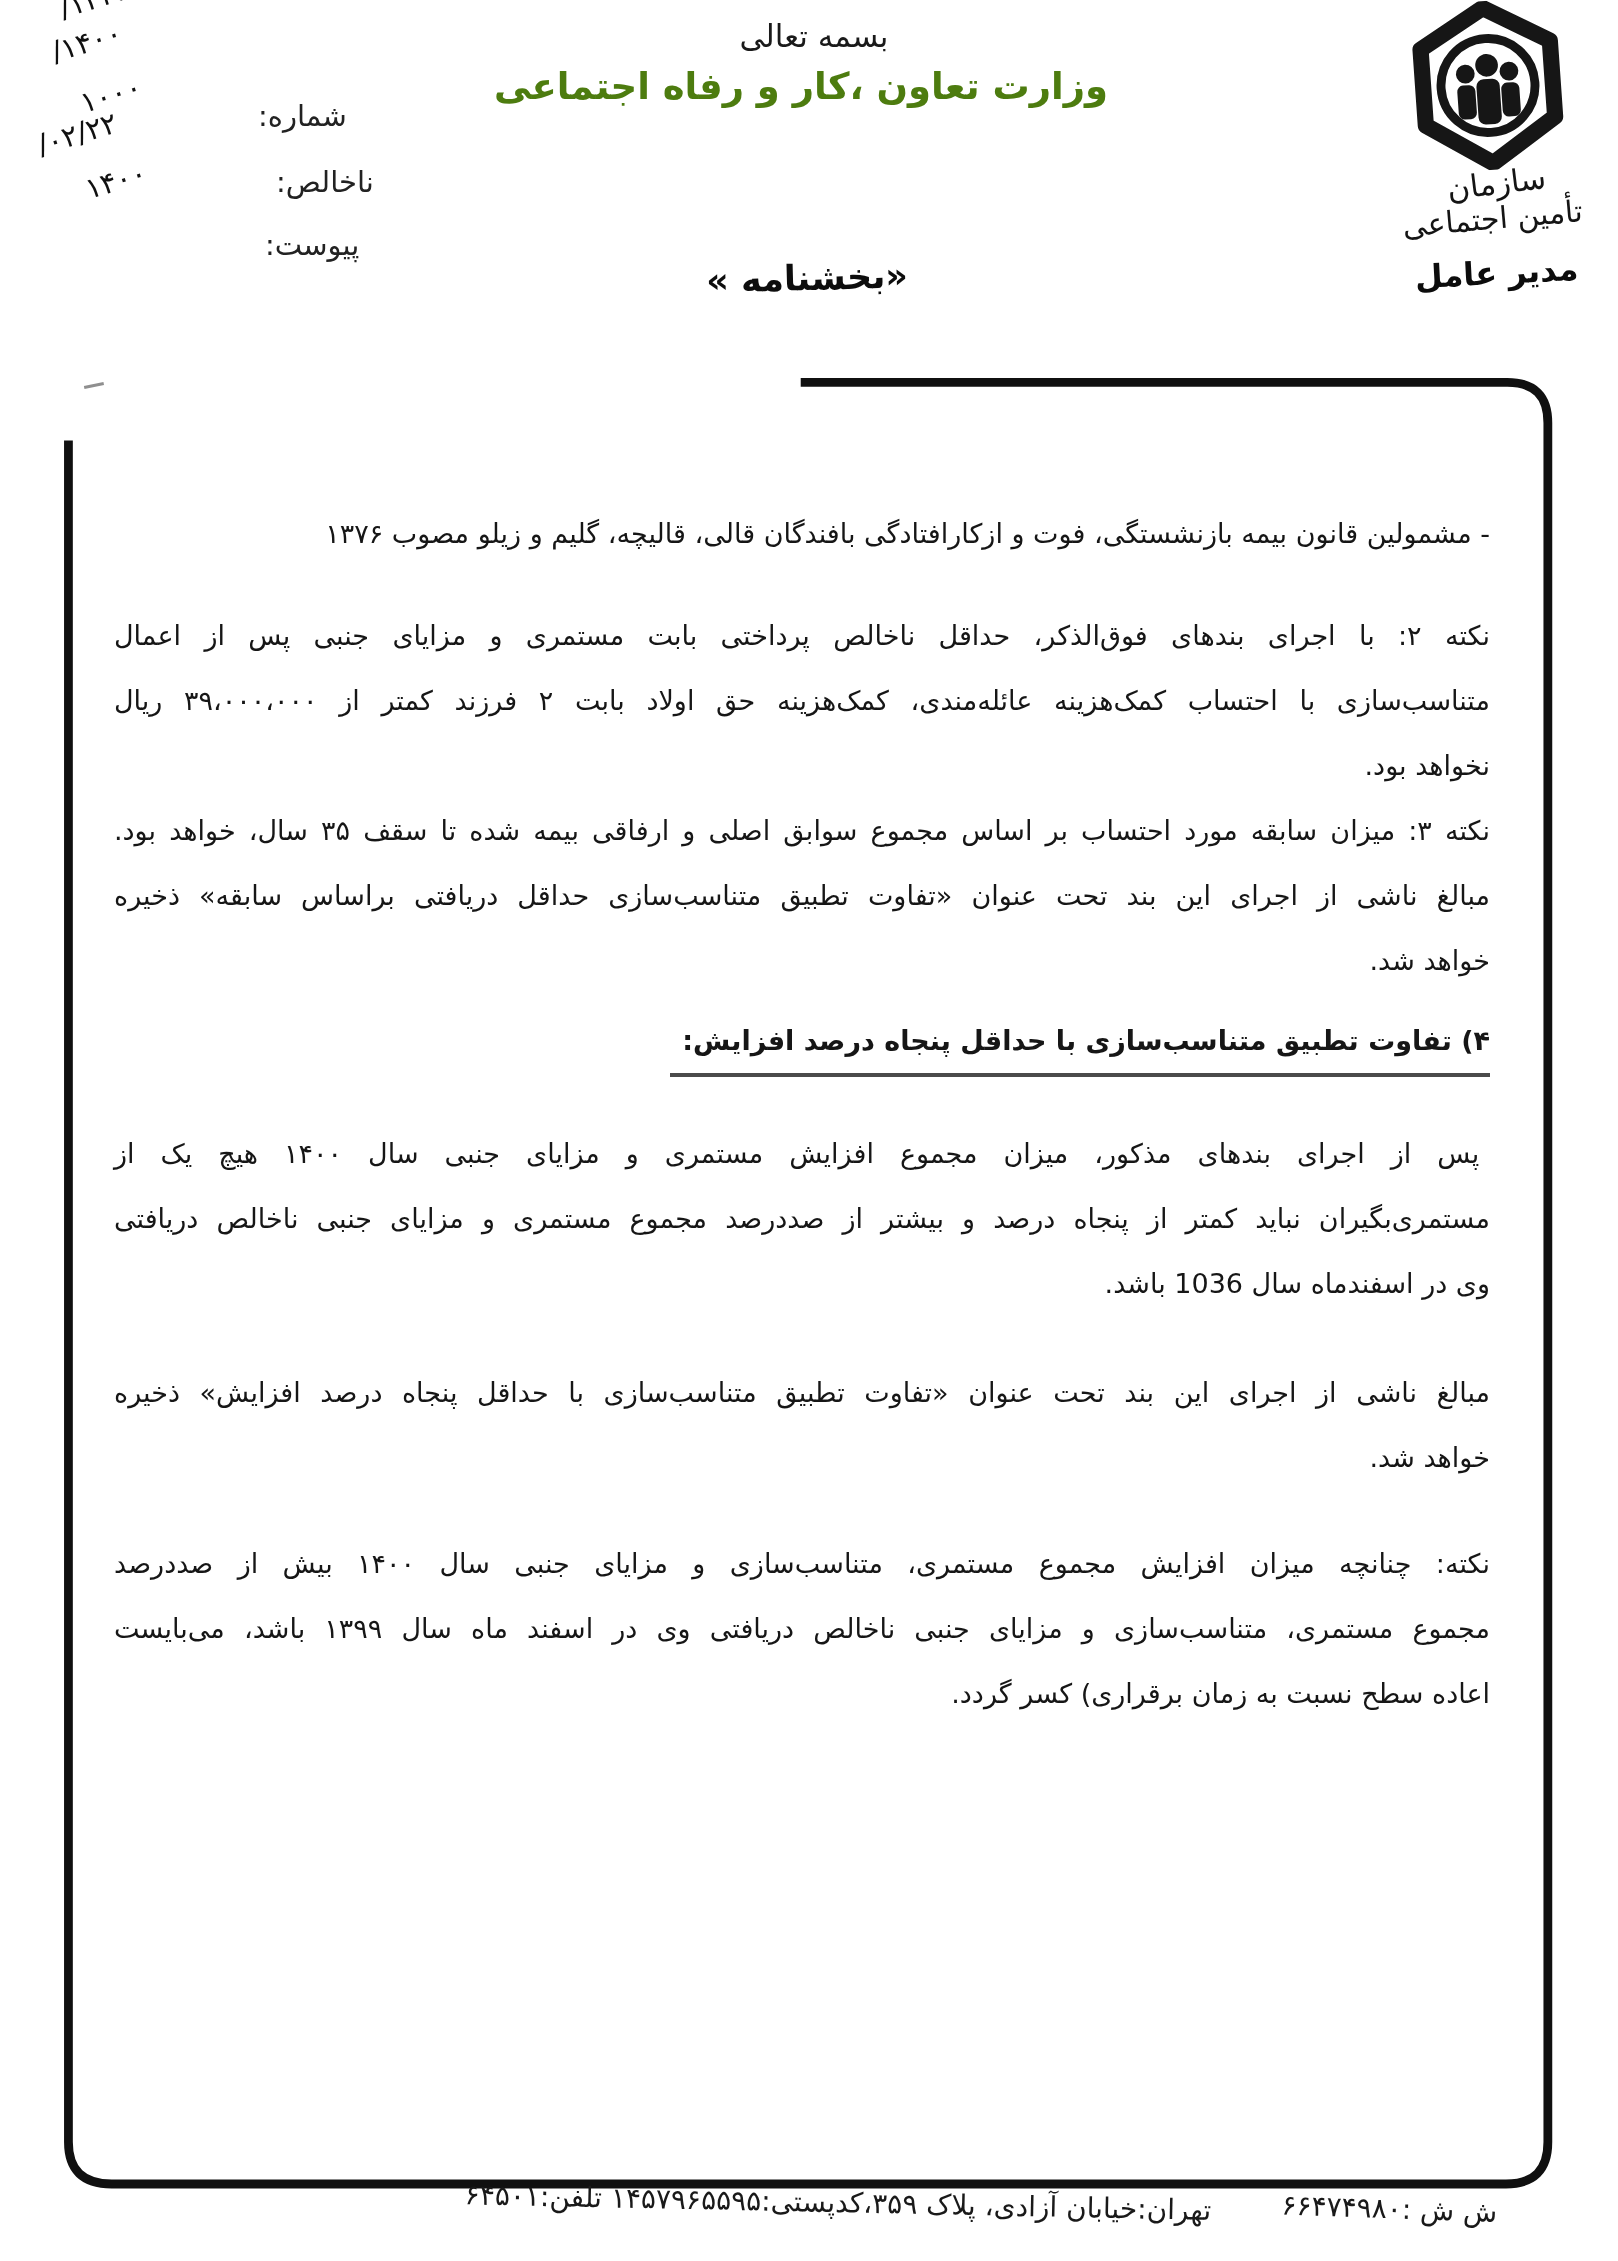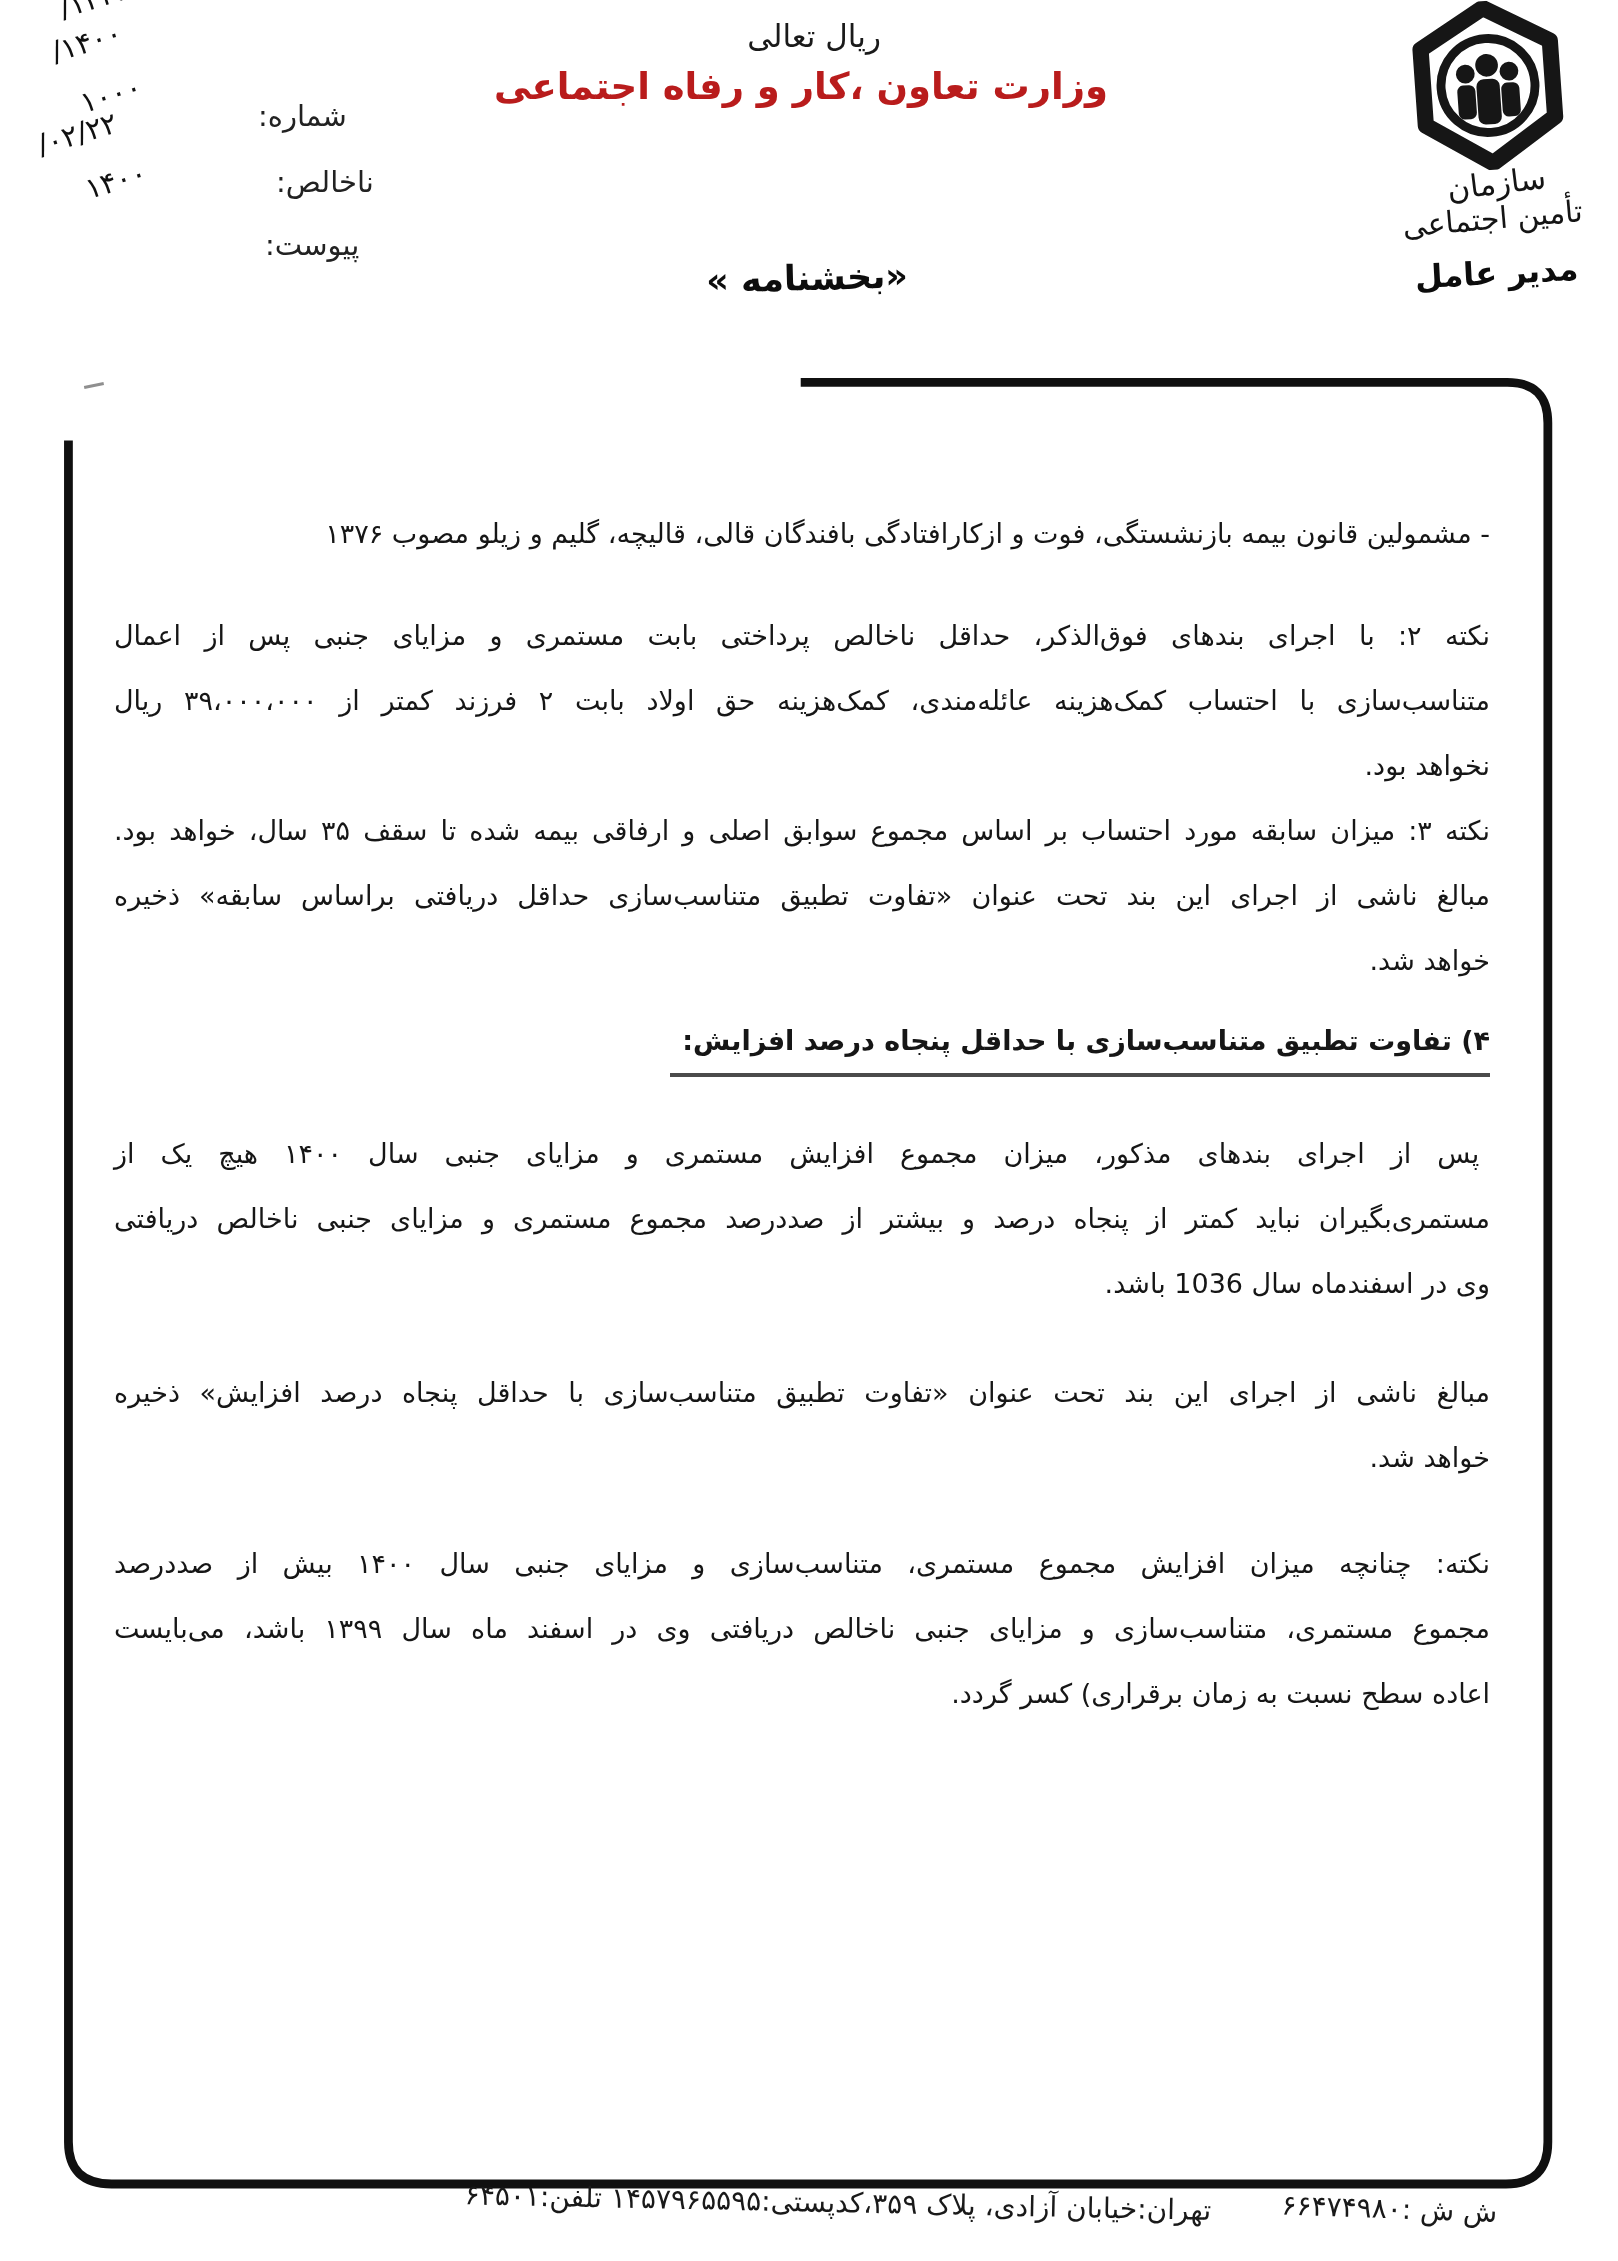--- a/index.html
+++ b/index.html
@@ -38,21 +38,21 @@
   .lbl-number{left:258px;top:99px;}
   .lbl-date{left:276px;top:165px;}
   .lbl-attach{left:265px;top:228px;}
   
   .bismillah{
     position:absolute;left:645px;top:17.6px;width:338px;
     text-align:center;direction:rtl;font-size:31px;color:#1a1a1a;
   }
   .ministry{
     position:absolute;left:463px;top:65px;width:676px;
-    text-align:center;direction:rtl;font-size:37px;font-weight:700;color:#b91c1c;
+    text-align:center;direction:rtl;font-size:37px;font-weight:700;color:#4d7c0f;
     white-space:nowrap;
   }
   .circular{
     position:absolute;left:665px;top:258px;width:284px;
     text-align:center;direction:rtl;font-size:35px;font-weight:700;color:#0d0d0d;
     transform:rotate(-1.5deg);white-space:nowrap;
   }
   
   .logo{
     position:absolute;left:1407px;top:1.4px;width:162px;height:169px;
@@ -126,21 +126,21 @@
       <div class="stamp s2">/۱۴۰۰</div>
       <div class="stamp s3">۱۰۰۰</div>
       <div class="stamp s4">/۰۲/۲۲</div>
       <div class="stamp s5">۱۴۰۰</div>
     </div>
 
   <div class="fieldlabel lbl-number">شماره:</div>
   <div class="fieldlabel lbl-date">ناخالص:</div>
   <div class="fieldlabel lbl-attach">پیوست:</div>
 
-  <div class="bismillah">ریال تعالی</div>
+  <div class="bismillah">بسمه تعالی</div>
   <div class="ministry">وزارت تعاون ،کار و رفاه اجتماعی</div>
   <div class="circular">«بخشنامه »</div>
 
   <div class="logo">
     <svg width="162" height="169" viewBox="0 0 100 104">
       <path d="M50 4 L90 27 L90 74 L50 100 L10 74 L10 27 Z" fill="none" stroke="#161616" stroke-width="10" stroke-linejoin="round"></path>
       <circle cx="50" cy="52" r="29" fill="none" stroke="#161616" stroke-width="5.5"></circle>
       <circle cx="50" cy="39.5" r="7" fill="#161616"></circle>
       <rect x="42.8" y="48" width="14.4" height="28" rx="4.5" fill="#161616"></rect>
       <circle cx="36.5" cy="44" r="5.8" fill="#161616"></circle>

